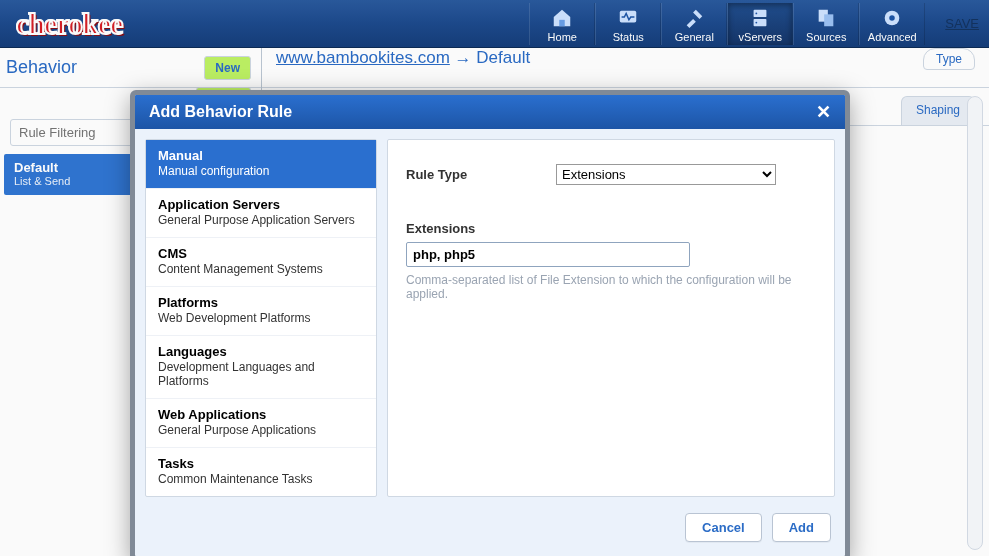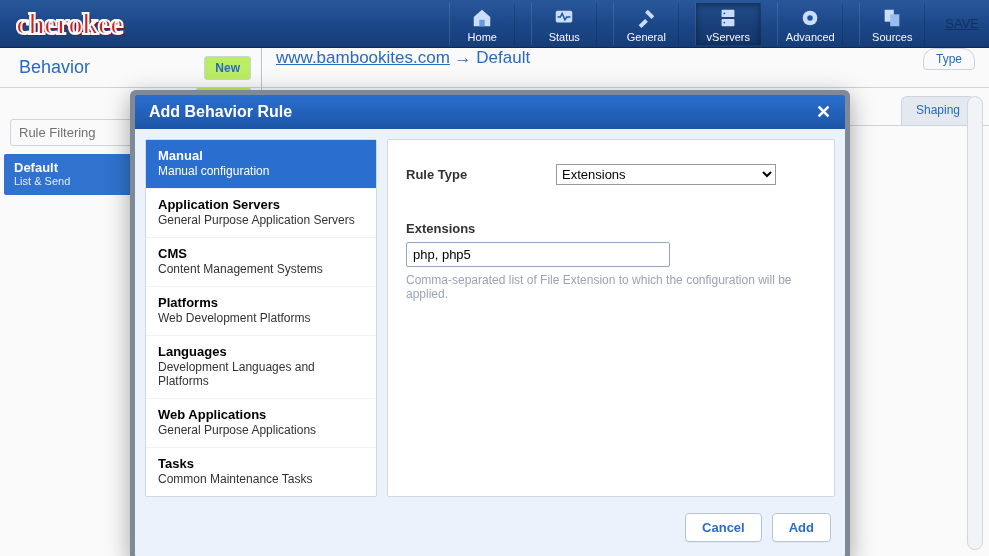--- a/index.html
+++ b/index.html
@@ -27,21 +27,21 @@
   .logo {
     font-family: "Comic Sans MS", cursive;
     font-size: 30px;
     font-weight: 700;
     color: #d71f26;
     -webkit-text-stroke: 2px #fff;
     text-shadow: 1px 1px 0 #8b0f14, 2px 2px 0 #8b0f14, -1px -1px 0 #fff;
     letter-spacing: -1px;
     margin-right: auto;
   }
-  .nav-items { display: flex; gap: 16px; }
+  .nav-items { display: flex; gap: 0; }
   .nav-item {
     width: 66px;
     text-align: center;
     color: #fff;
     font-size: 11px;
     cursor: pointer;
     padding: 4px 0 2px;
     border-left: 1px solid rgba(255,255,255,0.12);
     border-right: 1px solid rgba(0,0,0,0.15);
   }
@@ -70,21 +70,21 @@
   .leftcol {
     width: 262px;
     border-right: 1px solid #bcc7d4;
     display: flex;
     flex-direction: column;
   }
   .leftcol-head {
     height: 40px;
     display: flex;
     align-items: center;
-    padding: 0 10px 0 19px;
+    padding: 0 10px 0 6px;
     border-bottom: 1px solid #cfd8e3;
   }
   .leftcol-head h2 {
     margin: 0;
     color: #2b6cc6;
     font-size: 18px;
     font-weight: 400;
     flex: 1;
   }
   .btn-small {
@@ -233,25 +233,26 @@
   .form-row label { width: 150px; font-weight: 700; font-size: 13px; }
   .form-row select {
     width: 220px;
     font-size: 13px;
     border: 1px solid #999;
     background: #fff;
     padding: 1px;
   }
   .field-block label { display: block; font-weight: 700; font-size: 13px; margin-bottom: 6px; }
   .field-block input {
-    width: 264px;
+    width: 284px;
     border: 1px solid #8fa4be;
     border-radius: 2px;
     padding: 4px 6px;
     font-size: 13px;
+    font-weight: bold;
   }
   .hint { color: #9aa4b2; font-size: 12px; margin-top: 6px; }
 
   .modal-footer {
     display: flex;
     justify-content: flex-end;
     gap: 10px;
     padding: 6px 14px 14px;
   }
   .btn {
@@ -299,31 +300,31 @@
       <svg class="nicon" viewBox="0 0 24 24">
           <rect x="5" y="3" width="14" height="8" rx="1" fill="#cfe3ff"></rect>
           <rect x="5" y="13" width="14" height="8" rx="1" fill="#cfe3ff"></rect>
           <circle cx="8" cy="7" r="1" fill="#1d55a6"></circle>
           <circle cx="8" cy="17" r="1" fill="#1d55a6"></circle>
         </svg>
       <span>vServers</span>
     </div>
     <div class="nav-item">
       <svg class="nicon" viewBox="0 0 24 24">
+          <rect x="4" y="3" width="10" height="13" fill="#cfe3ff"></rect>
+          <rect x="10" y="8" width="10" height="13" fill="#9cc1f3"></rect>
+        </svg>
+      <span>Sources</span>
+    </div>
+    <div class="nav-item">
+      <svg class="nicon" viewBox="0 0 24 24">
           <circle cx="12" cy="12" r="8" fill="#cfe3ff"></circle>
           <circle cx="12" cy="12" r="3" fill="#1d55a6"></circle>
         </svg>
       <span>Advanced</span>
-    </div>
-    <div class="nav-item">
-      <svg class="nicon" viewBox="0 0 24 24">
-          <rect x="4" y="3" width="10" height="13" fill="#cfe3ff"></rect>
-          <rect x="10" y="8" width="10" height="13" fill="#9cc1f3"></rect>
-        </svg>
-      <span>Sources</span>
     </div>
   </div>
   <span class="save-link">SAVE</span>
 </div>
 
 <div class="page">
 
   <div class="leftcol">
     <div class="leftcol-head">
       <h2>Behavior</h2>

